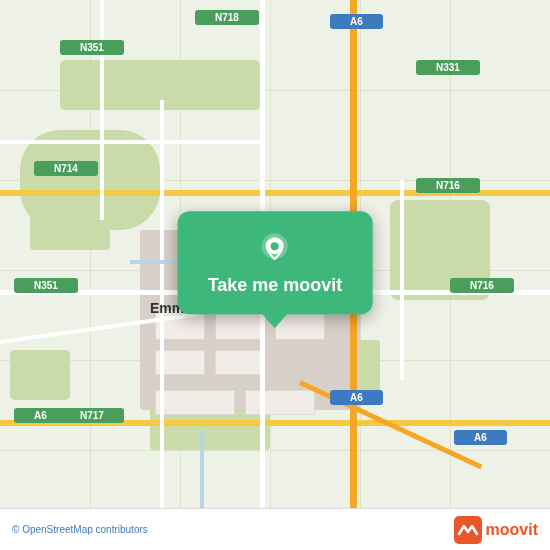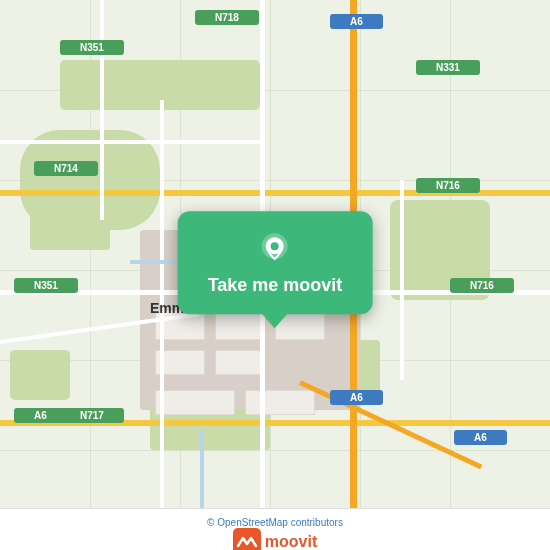--- a/index.html
+++ b/index.html
@@ -130,21 +130,20 @@
       bottom: 0;
       left: 0;
       right: 0;
       background: white;
       padding: 8px 12px;
       display: flex;
       align-items: center;
       justify-content: space-between;
       border-top: 1px solid #ddd;
       height: 42px;
-      flex-direction: column;
     }
 
     .osm-credit {
       font-size: 10px;
       color: #666;
     }
 
     .osm-credit span {
       color: #3d7abf;
     }

